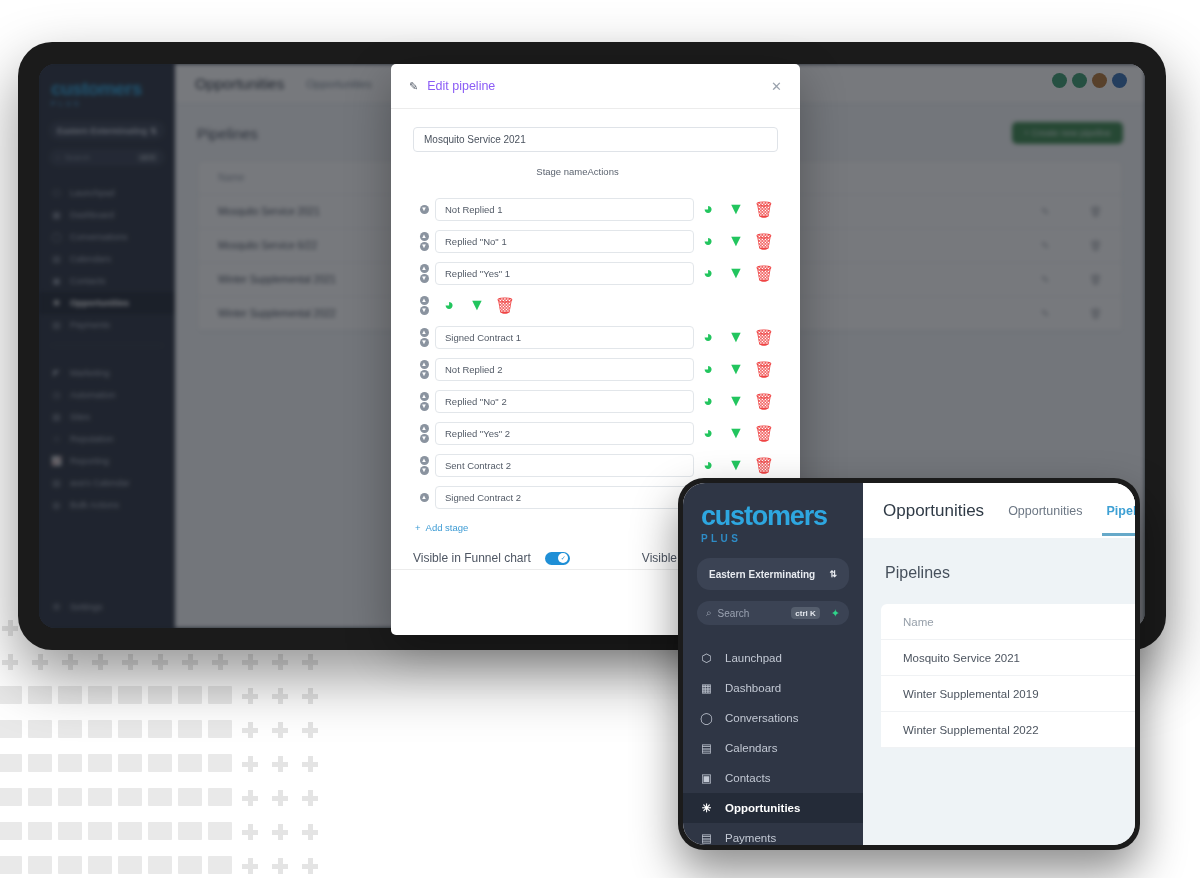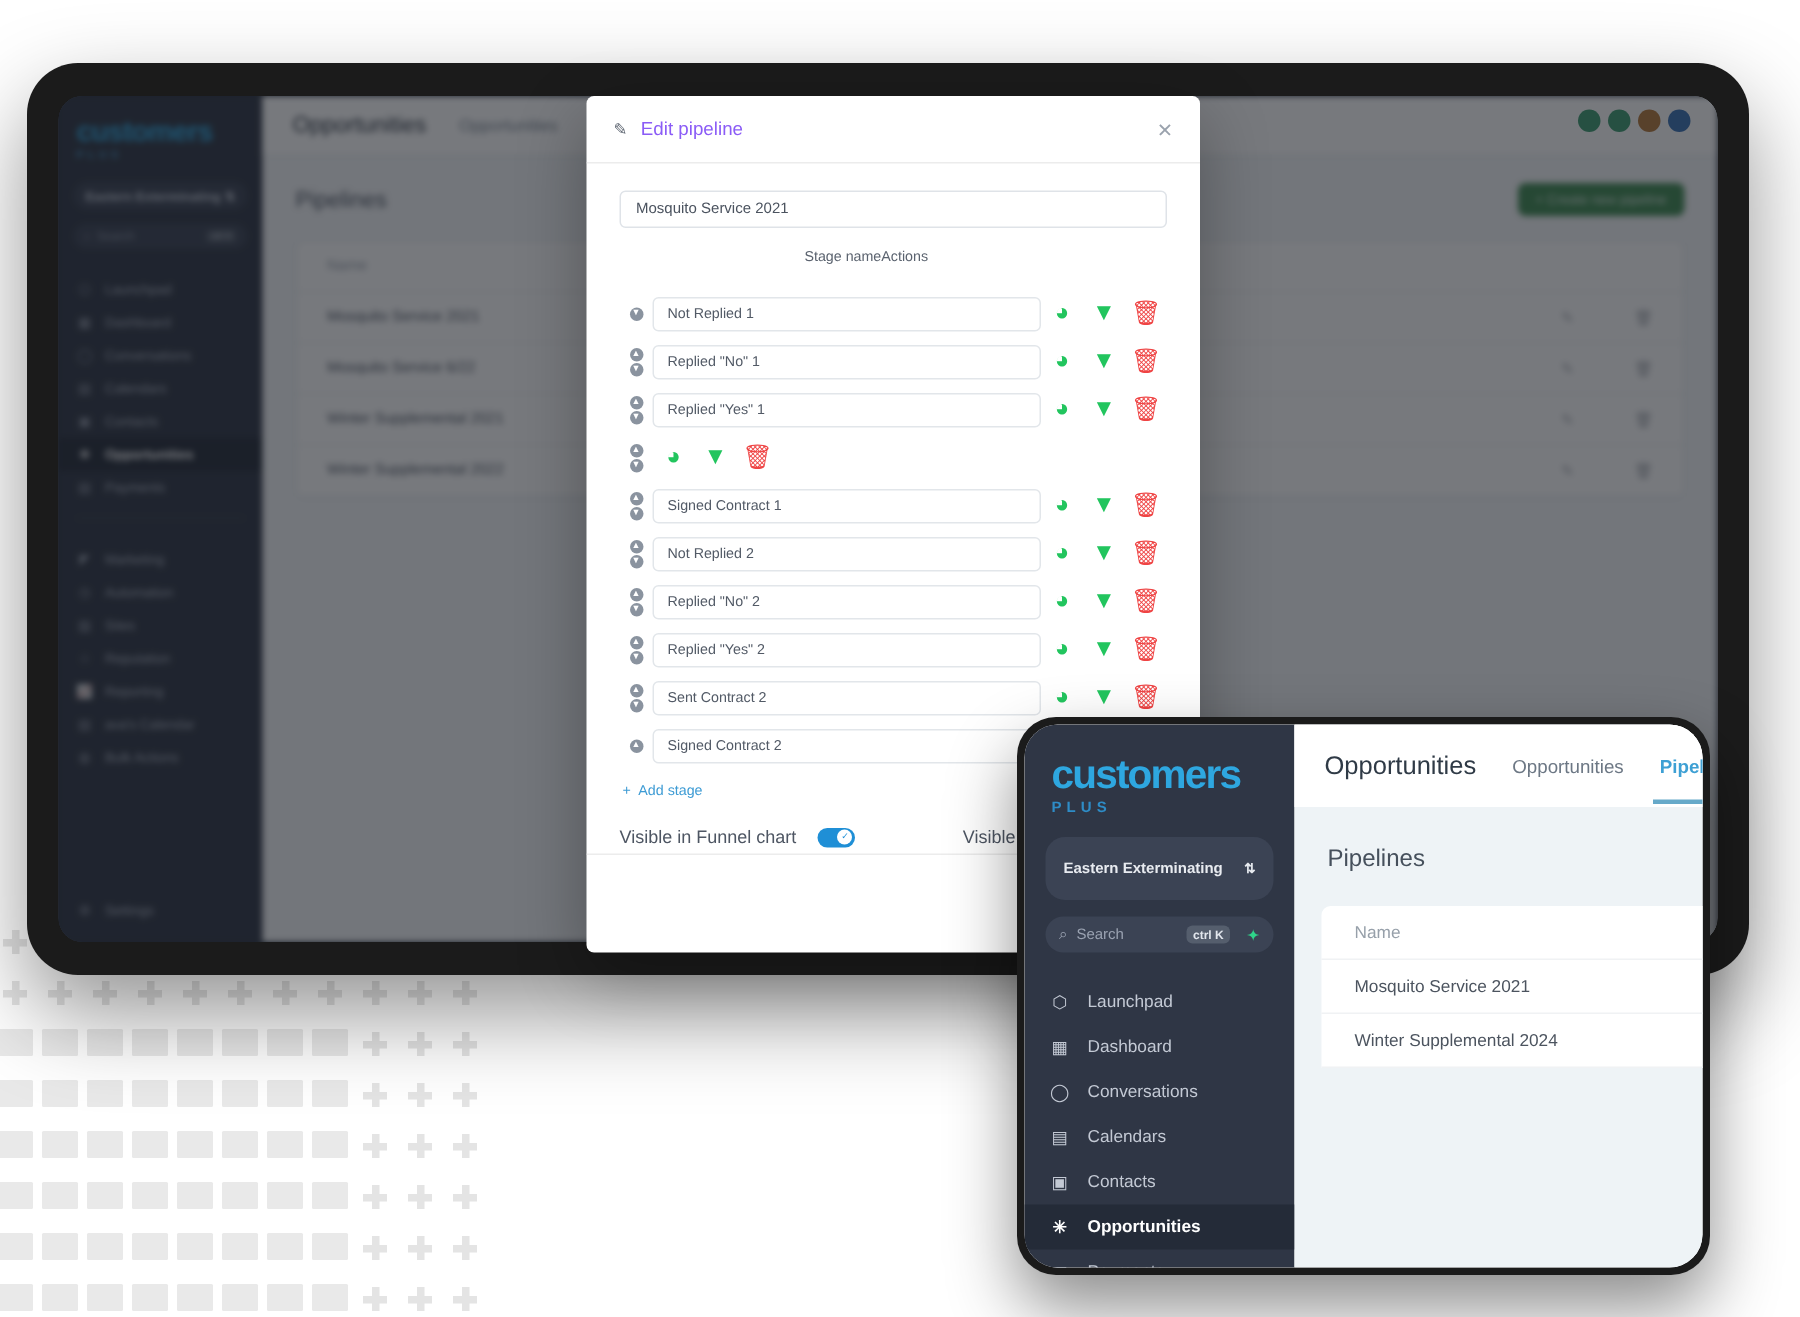--- a/index.html
+++ b/index.html
@@ -130,21 +130,21 @@
   .fg {
     position:absolute; left:678px; top:478px; width:462px; height:372px; z-index:8;
     background:#1b1b1b; border-radius:26px; box-shadow:0 22px 46px rgba(0,0,0,.45);
   }
   .fg-inner { position:absolute; left:5px; top:5px; right:5px; bottom:5px; border-radius:22px; overflow:hidden; display:flex; background:#fff; }
   .fg-side { width:180px; flex:0 0 180px; background:#2f3645; padding:0; position:relative; }
   .fg-logo { margin:18px 0 0 18px; }
   .fg-logo .l1 { font-size:27px; font-weight:800; color:#2ea7e0; letter-spacing:-1.2px; }
   .fg-logo .l2 { font-size:10px; letter-spacing:3.4px; color:#2e8cc6; font-weight:800; margin-top:1px; }
   .fg-acct {
-    margin:14px 14px 0 14px; height:42px; background:#3b4354; border-radius:13px;
+    margin:14px 14px 0 14px; height:32px; background:#3b4354; border-radius:13px;
     display:flex; align-items:center; padding:0 12px; color:#e8ebf0; font-size:10px; font-weight:700;
     justify-content:space-between;
   }
   .fg-search {
     margin:11px 14px 0 14px; height:24px; background:#3b4354; border-radius:12px;
     display:flex; align-items:center; padding:0 9px; color:#9aa2b1; font-size:10px; gap:6px;
   }
   .fg-kbd { margin-left:auto; background:#555e6d; color:#e3e7ed; border-radius:4px; font-size:8px; padding:1.5px 4px; font-weight:600; }
   .fg-bolt { color:#2fd48a; font-size:11px; margin-left:5px; }
   .fg-nav { margin-top:18px; }
@@ -625,20 +625,23 @@
         </div>
         <div class="fg-h1">Pipelines</div>
         <div class="fg-card" id="fgtable">
             <div class="fg-row head">
      <span>Name</span>
             </div>
             <div class="fg-row">
      <span>Mosquito Service 2021</span>
             </div>
             <div class="fg-row">
-     <span>Winter Supplemental 2024</span>
+     <span>Winter Supplemental 2019</span>
+            </div>
+            <div class="fg-row">
+     <span>Winter Supplemental 2022</span>
             </div>
           </div>
       </div>
     </div>
   </div>
 
 </div>
 
 </body></html>

